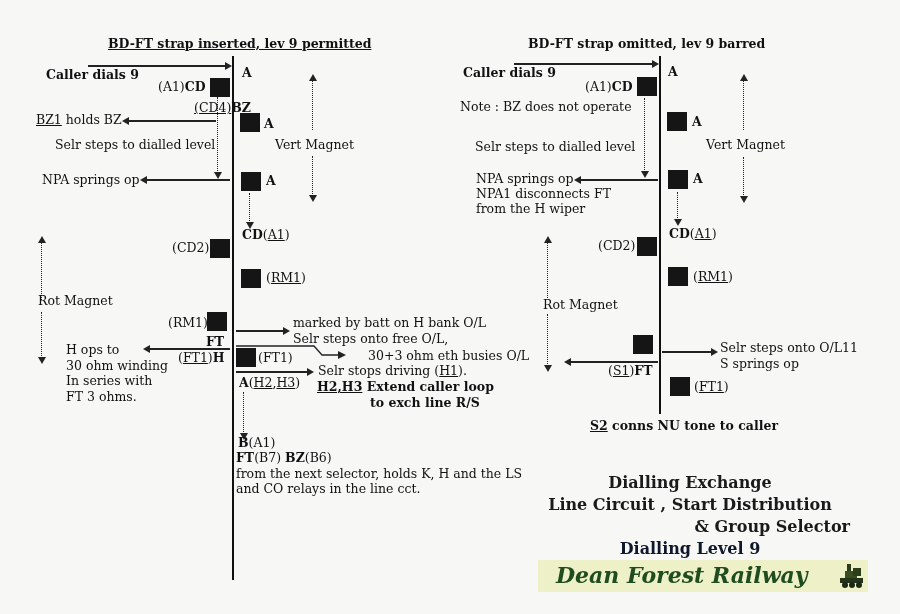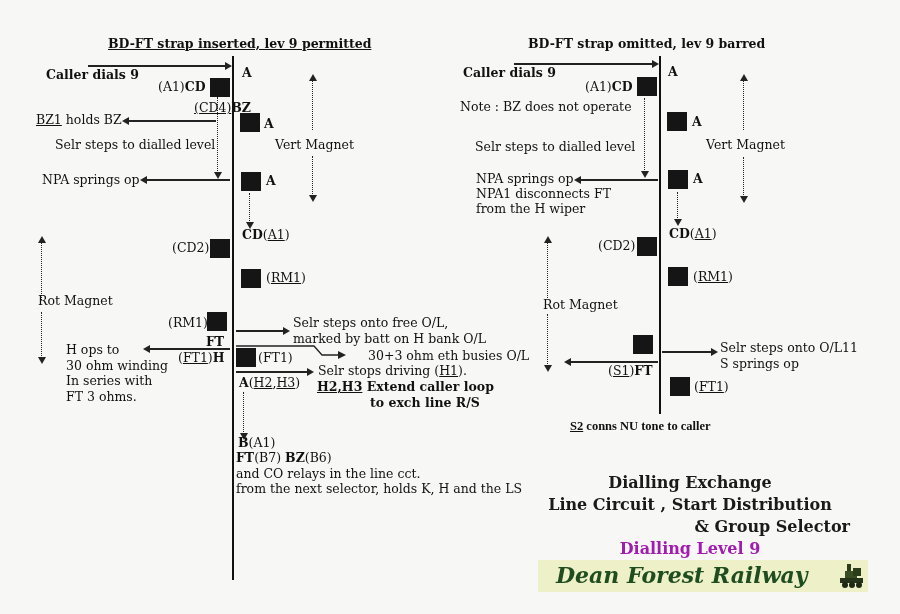--- a/index.html
+++ b/index.html
@@ -11,21 +11,21 @@
   .hdr { font-weight:bold; font-size:12.5px; }
   .vline { position:absolute; width:2px; background:#111; }
   .relay { position:absolute; width:20px; height:19px; background:#151515; }
   .hline { position:absolute; height:1.5px; background:#222; }
   .arrow-r::after { content:""; position:absolute; right:-2px; top:-3px; border-left:7px solid #222; border-top:4px solid transparent; border-bottom:4px solid transparent; }
   .arrow-l::before { content:""; position:absolute; left:-2px; top:-3px; border-right:7px solid #222; border-top:4px solid transparent; border-bottom:4px solid transparent; }
   .dv { position:absolute; width:0; border-left:1.5px dotted #222; }
   .dv.down::after { content:""; position:absolute; left:-4.5px; bottom:-4px; border-top:7px solid #222; border-left:4px solid transparent; border-right:4px solid transparent; }
   .dv.up::before { content:""; position:absolute; left:-4.5px; top:-4px; border-bottom:7px solid #222; border-left:4px solid transparent; border-right:4px solid transparent; }
   .title { position:absolute; left:530px; width:320px; text-align:center; font-weight:bold; font-size:16px; line-height:22px; color:#1a1a1a; }
-  .title.blue { color:#a21caf; }
+  .title.blue { color:#0f172a; }
   .banner { position:absolute; left:538px; top:560px; width:330px; height:32px; background:#eef0c8; }
   .banner-text { position:absolute; left:18px; top:2px; font-style:italic; font-weight:bold; font-size:22px; color:#1f4d1f; white-space:nowrap; }
   .loco { position:absolute; right:4px; top:2px; width:26px; height:28px; }
 </style>
 </head>
 <body>
 
 <div>
   <div class="t hdr" style="left:108px;top:37px;text-decoration:underline;">BD-FT strap inserted, lev 9 permitted</div>
   <div class="vline" style="left:232px;top:56px;height:524px;"></div>
@@ -68,22 +68,22 @@
   <div class="dv up" style="left:41px;top:240px;height:60px;"></div>
   <div class="t" style="left:38px;top:294px;">Rot Magnet</div>
   <div class="dv down" style="left:41px;top:312px;height:48px;"></div>
 
   <div class="t" style="left:168px;top:316px;">(RM1)</div>
   <div class="relay" style="left:207px;top:312px;"></div>
   <div class="t b" style="left:206px;top:335px;">FT</div>
 
   <div class="hline arrow-r" style="left:236px;top:330px;width:52px;"></div>
   <div class="t" style="left:293px;top:315px;line-height:16px;">
-    <div>Selr steps onto free O/L,</div>
-      <div>marked by batt on H bank O/L</div>
+    <div>marked by batt on H bank O/L</div>
+      <div>Selr steps onto free O/L,</div>
   </div>
 
   <div class="hline arrow-l" style="left:145px;top:348px;width:85px;"></div>
   <div class="t" style="left:66px;top:342px;line-height:15.5px;">
     <div>H ops to</div>
       <div>30 ohm winding</div>
       <div>In series with</div>
       <div>FT 3 ohms.</div>
   </div>
   <div class="t" style="left:178px;top:351px;">(<span class="u">FT1</span>)<span class="b">H</span></div>
@@ -102,22 +102,22 @@
 
   <div class="t" style="left:239px;top:376px;"><span class="b">A</span>(<span class="u">H2</span>,<span class="u">H3</span>)</div>
 
   <div class="t b" style="left:317px;top:380px;"><span class="u">H2,H3</span><span> Extend caller loop</span></div>
   <div class="t b" style="left:370px;top:396px;">to exch line R/S</div>
 
   <div class="dv down" style="left:243px;top:392px;height:44px;"></div>
   <div class="t" style="left:238px;top:436px;"><span class="b">B</span><span>(A1)</span></div>
   <div class="t" style="left:236px;top:451px;"><span class="b">FT</span><span>(B7) </span><span class="b">BZ</span><span>(B6)</span></div>
   <div class="t" style="left:236px;top:466px;line-height:15px;">
+      <div>from the next selector, holds K, H and the LS</div>
       <div>and CO relays in the line cct.</div>
-      <div>from the next selector, holds K, H and the LS</div>
   </div>
 </div>
 
 <div>
   <div class="t hdr" style="left:528px;top:37px;">BD-FT strap omitted, lev 9 barred</div>
   <div class="vline" style="left:659px;top:56px;height:358px;"></div>
 
   <div class="hline arrow-r" style="left:514px;top:63px;width:143px;"></div>
   <div class="t b" style="left:463px;top:66px;">Caller dials 9</div>
   <div class="t b" style="left:668px;top:65px;">A</div>
@@ -164,21 +164,21 @@
     <div>Selr steps onto O/L11</div>
       <div>S springs op</div>
   </div>
 
   <div class="hline arrow-l" style="left:566px;top:361px;width:92px;"></div>
   <div class="t" style="left:608px;top:364px;">(<span class="u">S1</span>)<span class="b">FT</span></div>
 
   <div class="relay" style="left:670px;top:377px;"></div>
   <div class="t" style="left:694px;top:380px;">(<span class="u">FT1</span>)</div>
 
-  <div class="t b" style="left:570px;top:419px;font-family:Liberation Serif, serif;"><span class="u">S2</span><span> conns NU tone to caller</span></div>
+  <div class="t b" style="left:590px;top:419px;"><span class="u">S2</span><span> conns NU tone to caller</span></div>
 </div>
 
 <div>
   <div class="title" style="top:472px;">Dialling Exchange</div>
   <div class="title" style="top:494px;">Line Circuit , Start Distribution</div>
   <div class="title" style="top:516px;text-align:right;">&amp; Group Selector</div>
   <div class="title blue" style="top:538px;">Dialling Level 9</div>
   <div class="banner">
     <div class="banner-text">Dean Forest Railway</div>
     <svg class="loco" viewBox="0 0 26 28">

